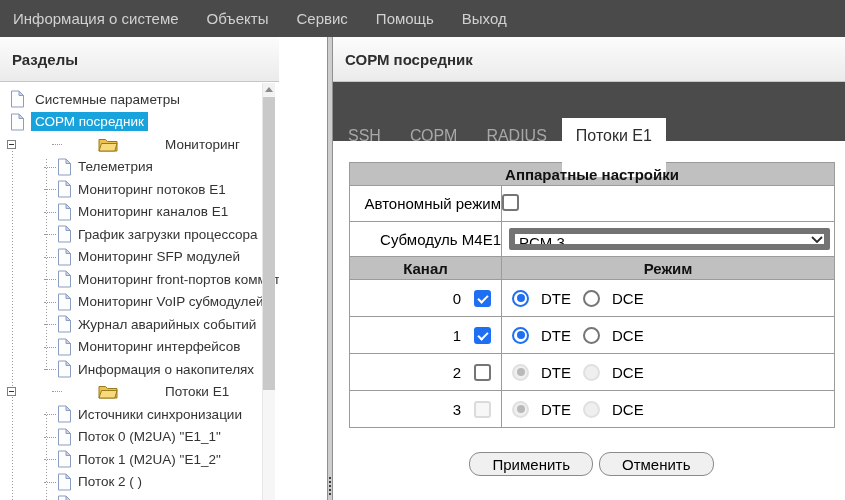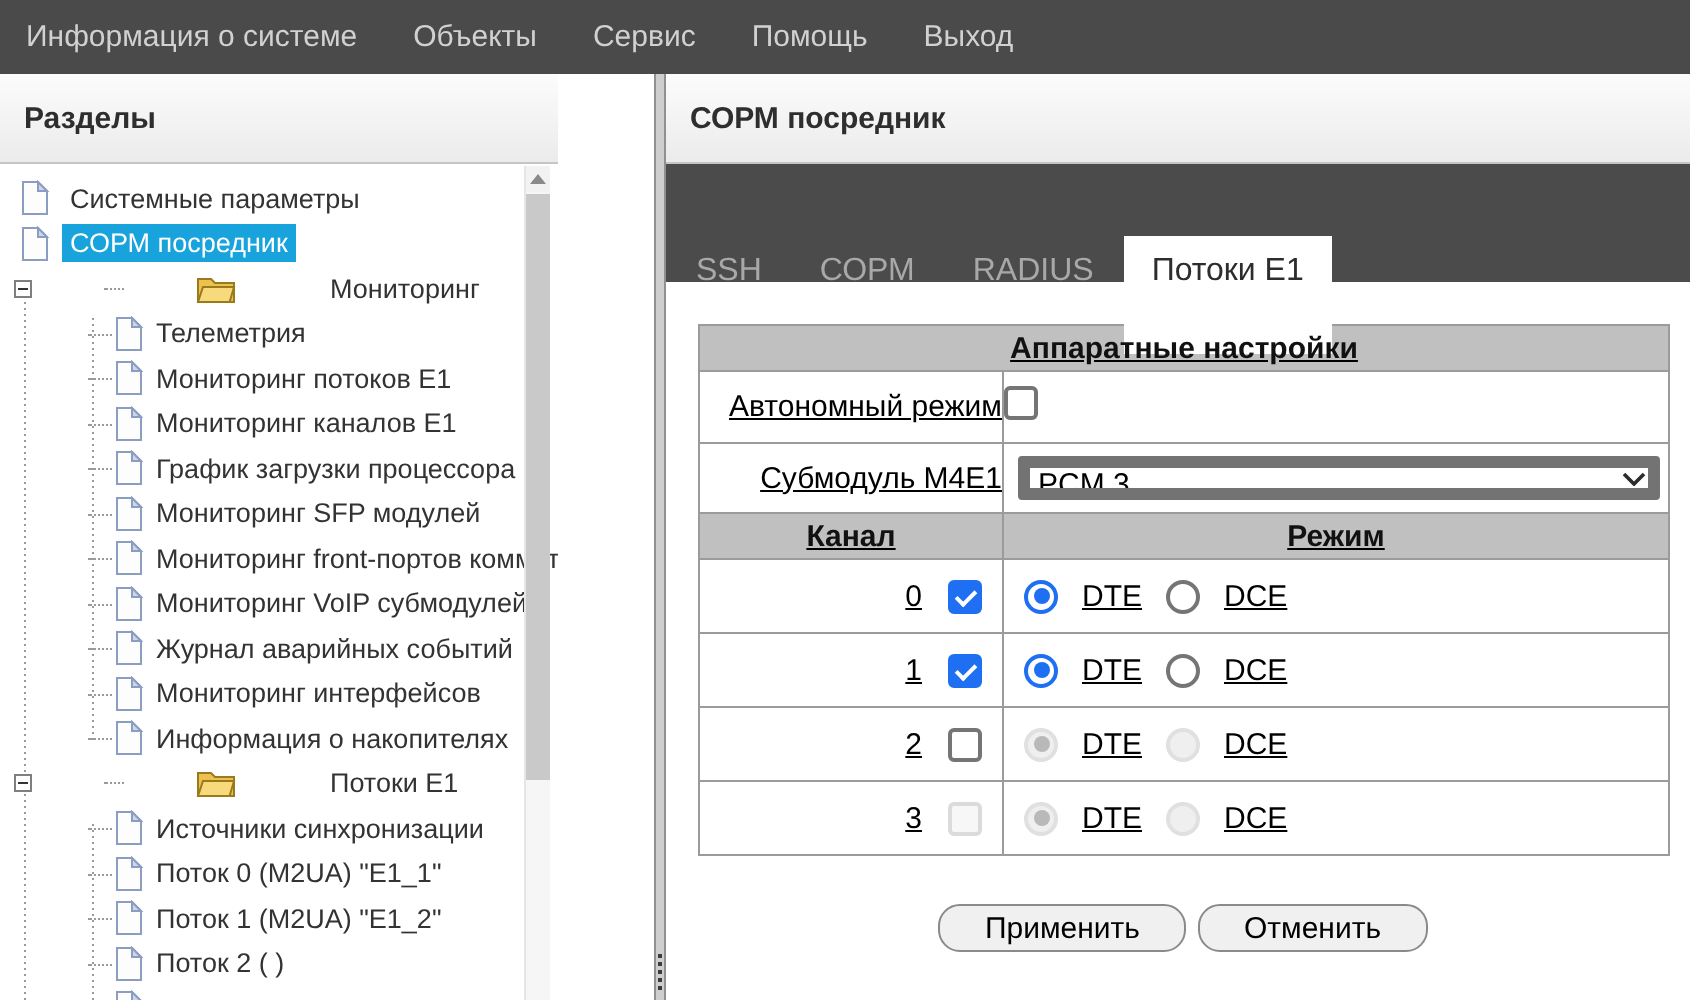--- a/index.html
+++ b/index.html
@@ -63,21 +63,21 @@
   .splitter-grip { position:absolute; left:1px; top:440px; display:flex; flex-direction:column; gap:2px; }
   .grip-dot { width:2px; height:2px; background:#3c3c3c; }
 
   
   .right-panel { position:absolute; top:37px; left:333px; width:512px; height:463px; background:#fff; overflow:hidden; }
   .tabstrip { height:59px; background:#4b4b4b; display:flex; padding-left:1px; }
   .tab { padding:9px 14px 0; font-size:16px; color:#a8a8a8; height:100%; margin-right:1px; cursor:default; white-space:nowrap;margin-top:36px; }
   .tab.active { background:#fff; color:#2d2d2d; }
 
   .content { padding:21px 0 0 16px; }
-  table.hw { border-collapse:collapse; width:485px; table-layout:fixed;text-decoration:underline; }
+  table.hw { border-collapse:collapse; width:485px; table-layout:fixed; }
   .hw th, .hw td { border:1px solid #9b9b9b; font-size:15px; color:#000; padding:0; }
   .hw .tbl-title { background:#c0c0c0; height:23px; font-weight:bold; text-align:center; color:#111; }
   .hw .col-hdr   { background:#c0c0c0; height:23px; font-weight:bold; text-align:center; color:#111; }
   .label-cell { text-align:right; padding-right:10px; }
   .row-auto  td { height:36px; }
   .row-sub   td { height:35px; }
   .row-ch    td { height:37px; }
   .ctrl-cell { padding-left:10px; }
   .cellflex { display:flex; justify-content:flex-end; align-items:center; gap:13px; padding-right:10px; }
   .modeflex { display:flex; align-items:center; gap:12px; padding-left:10px; }

